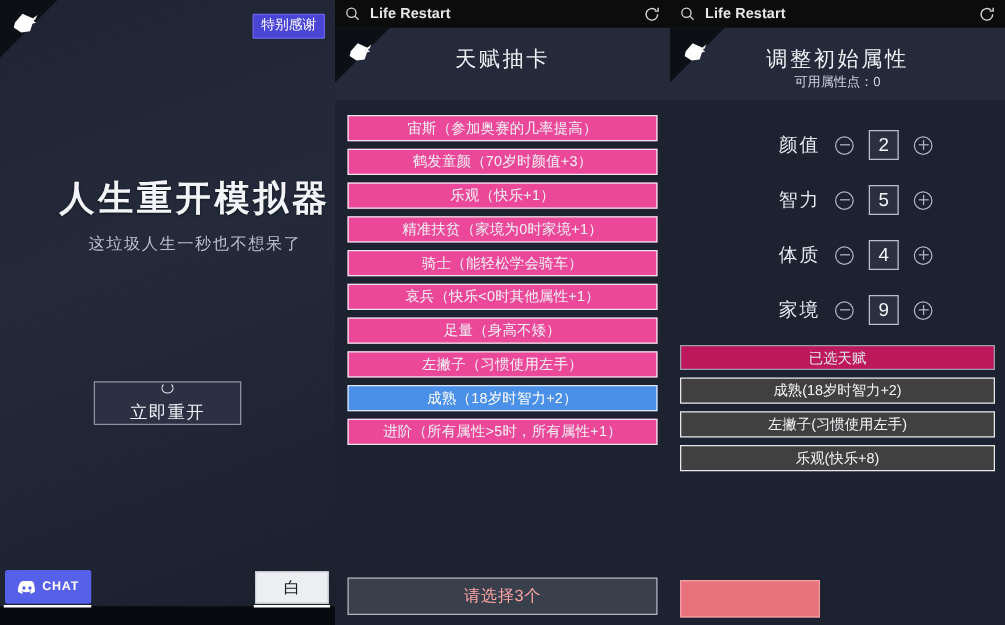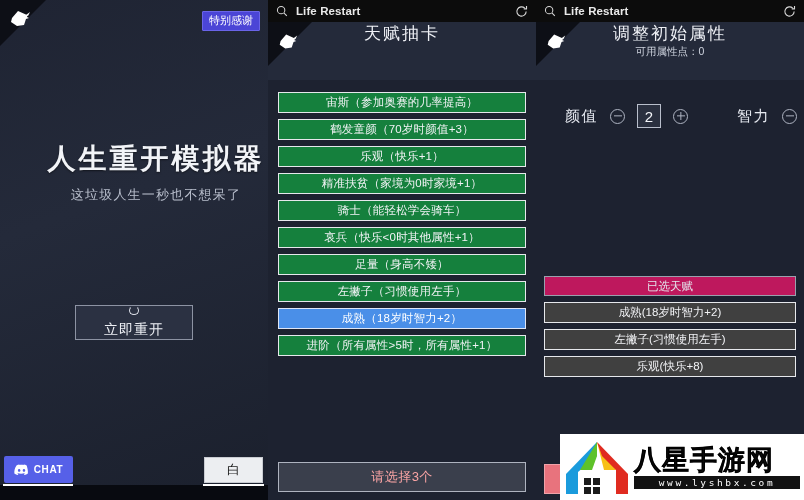--- a/index.html
+++ b/index.html
@@ -180,39 +180,39 @@
     border-top: 44px solid #0d0f16;
     border-right: 44px solid transparent;
     z-index: 2;
   }
   .gh-bird { position: absolute; top: 8px; left: 8px; z-index: 3; }
   .gh-title {
     text-align: center;
     color: #eef0f5;
     font-size: 17px;
     letter-spacing: 2px;
-    padding-top: 0;
+    padding-top: 14px;
     position: relative; z-index: 1;
   }
   .gh-sub {
     text-align: center;
     color: #cfd4df;
     font-size: 10.5px;
     margin-top: 0;
     position: relative; z-index: 1;
   }
 
   
   .card-list {
     padding: 12px 10px 0;
     display: flex; flex-direction: column; gap: 6px;
   }
   .talent-card {
     height: 21px;
-    background: #15803d;
+    background: #ec4899;
     border: 1px solid #e6e8ec;
     color: #f2f3f6;
     font-size: 11.5px;
     display: flex; align-items: center; justify-content: center;
     cursor: pointer;
     letter-spacing: .2px;
     white-space: nowrap;
   }
   .talent-card.selected {
     background: #4a8fe8;
@@ -228,21 +228,21 @@
     color: #fca5a5;
     font-size: 13px;
     display: flex; align-items: center; justify-content: center;
     cursor: pointer;
     letter-spacing: .5px;
   }
 
   
   .attr-list {
     padding: 24px 0 0;
-    display: flex; flex-direction: row; gap: 20px;
+    display: flex; flex-direction: column; gap: 20px;
   }
   .attr-row {
     display: flex; align-items: center; justify-content: center;
     gap: 12px;
   }
   .attr-name {
     color: #e6e9f0;
     font-size: 15px;
     letter-spacing: 1.5px;
     width: 62px;
@@ -498,33 +498,15 @@
       <div class="chosen-wrap">
         <div class="chosen-head">已选天赋</div>
         <div class="chosen-item">成熟(18岁时智力+2)</div>
         <div class="chosen-item">左撇子(习惯使用左手)</div>
         <div class="chosen-item">乐观(快乐+8)</div>
       </div>
 
       <div class="red-btn"></div>
     </div>
 
-    <div class="watermark">
-      <div class="wm-logo">
-        <svg width="74" height="66" viewBox="0 0 74 66" class="icon-svg">
-          <path d="M37 8 L6 40 L6 60 L18 60 L18 38 L37 22 Z" fill="#1a9bdc"></path>
-          <path d="M37 8 L20 36 L32 36 L37 22 Z" fill="#5ec22a"></path>
-          <path d="M37 8 L44 36 L56 36 L37 8 Z" fill="#f7c017"></path>
-          <path d="M42 22 L56 36 L56 60 L68 60 L68 40 L37 8 Z" fill="#e02b20"></path>
-          <rect x="24" y="44" width="7" height="7" fill="#1c1c1c"></rect>
-          <rect x="33" y="44" width="7" height="7" fill="#1c1c1c"></rect>
-          <rect x="24" y="53" width="7" height="7" fill="#1c1c1c"></rect>
-          <rect x="33" y="53" width="7" height="7" fill="#1c1c1c"></rect>
-        </svg>
-      </div>
-      <div class="wm-text-wrap">
-        <div class="wm-name">八星手游网</div>
-        <div class="wm-url">www.lyshbx.com</div>
-      </div>
-    </div>
   </div>
 
 </div>
 
 </body></html>

